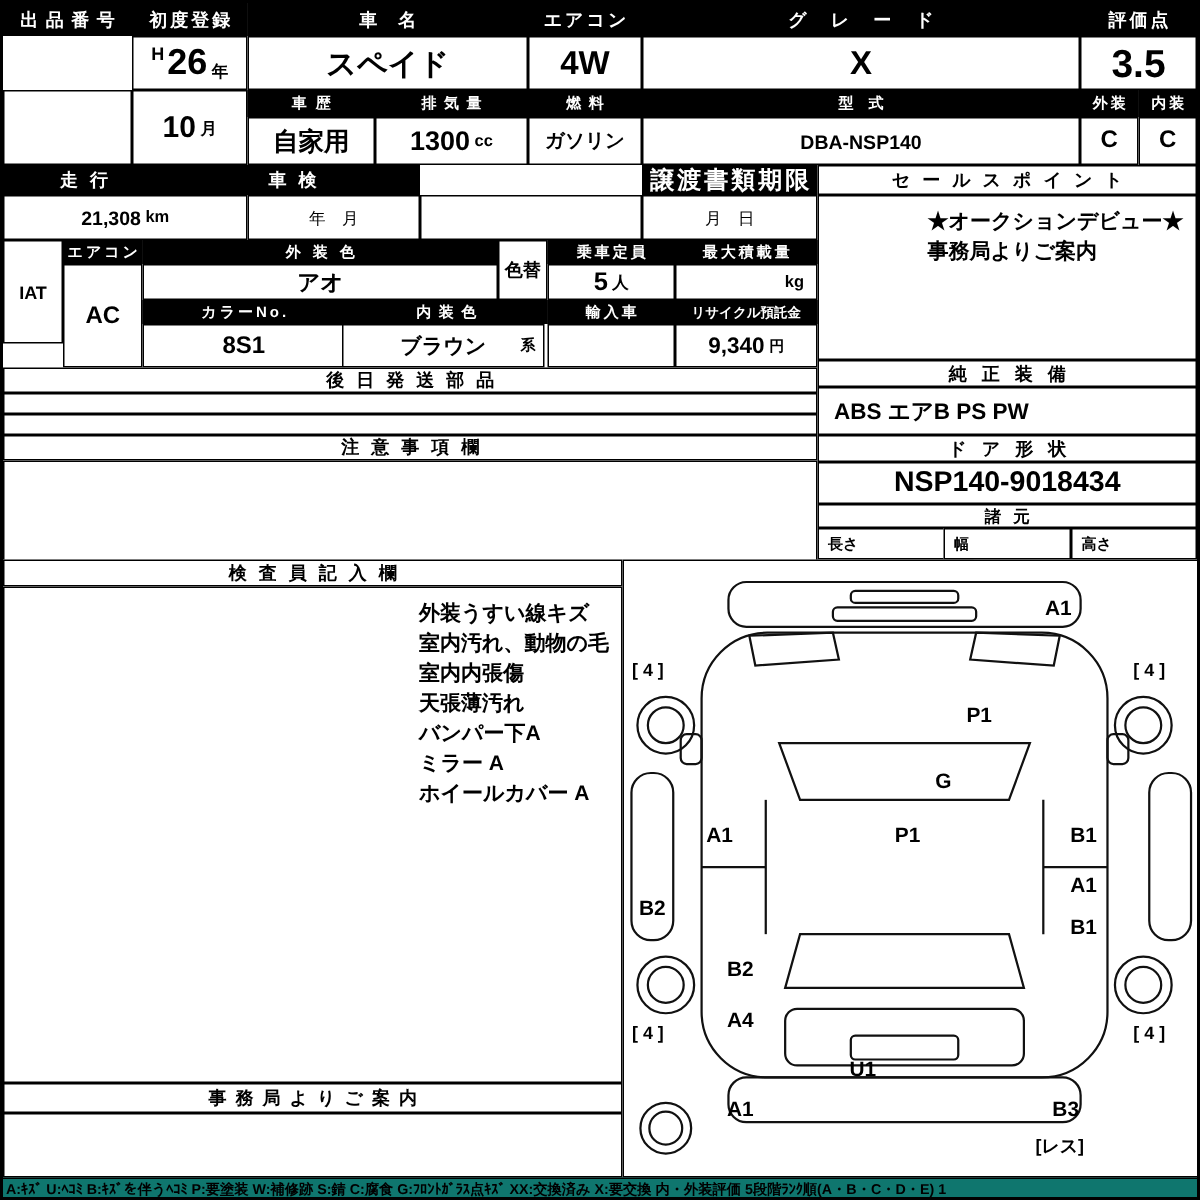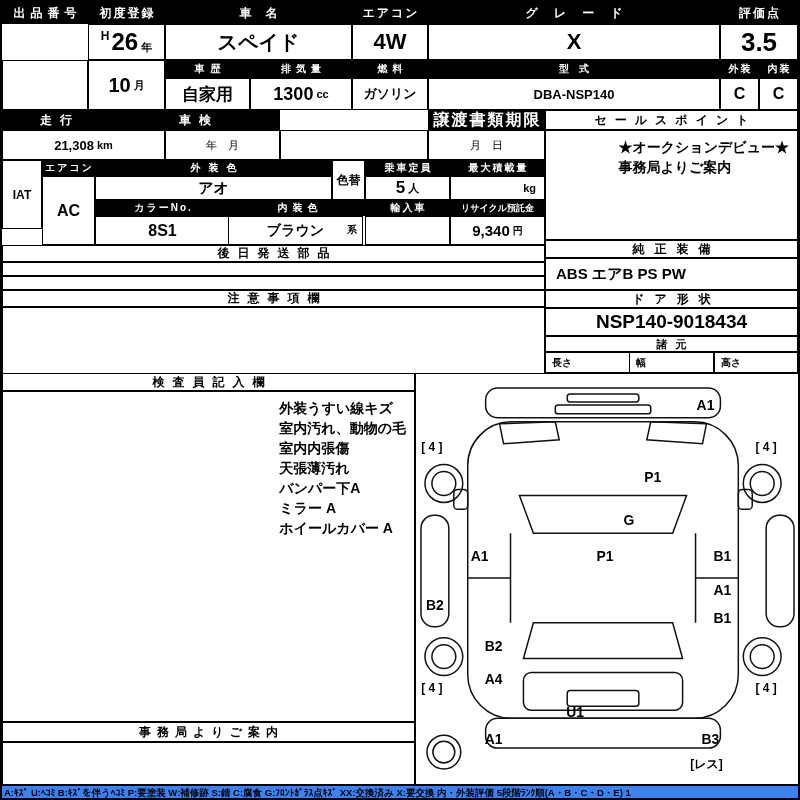--- a/index.html
+++ b/index.html
@@ -11,21 +11,21 @@
   .hdr{background:#000;color:#fff;font-weight:bold;font-size:12px;letter-spacing:5px;text-indent:5px}
   .hdr.s{font-size:10px;letter-spacing:2px;text-indent:2px}
   .whdr{background:#fff;color:#000;font-weight:bold;font-size:12px;letter-spacing:8px;text-indent:8px}
   .val{font-weight:bold}
   .unit{font-size:11px;font-weight:bold;margin-left:3px}
   .left{justify-content:flex-start}
   .spec{justify-content:flex-start;padding-left:6px;font-size:10px;font-weight:bold}
   .notesbox{align-items:flex-start;justify-content:flex-end}
   .notesbox .inner{padding:6px 8px;font-weight:bold;font-size:14px;line-height:20px;text-align:left}
   .legend{position:absolute;left:0;top:785px;width:800px;height:15px;border-top:1px solid #000;
-          font-size:9.5px;font-weight:bold;display:flex;align-items:center;padding-left:4px;background:#3b82f6}
+          font-size:9.5px;font-weight:bold;display:flex;align-items:center;padding-left:4px;background:#0f766e}
   .dmark{font-family:"Liberation Sans",sans-serif;font-size:14px;font-weight:bold;text-anchor:middle;fill:#000}
   .dmark.sm{font-size:12px}
   svg{display:block}
 </style>
 </head>
 <body>
 
 <div class="sheet">
   <div class="frame"></div>
 

